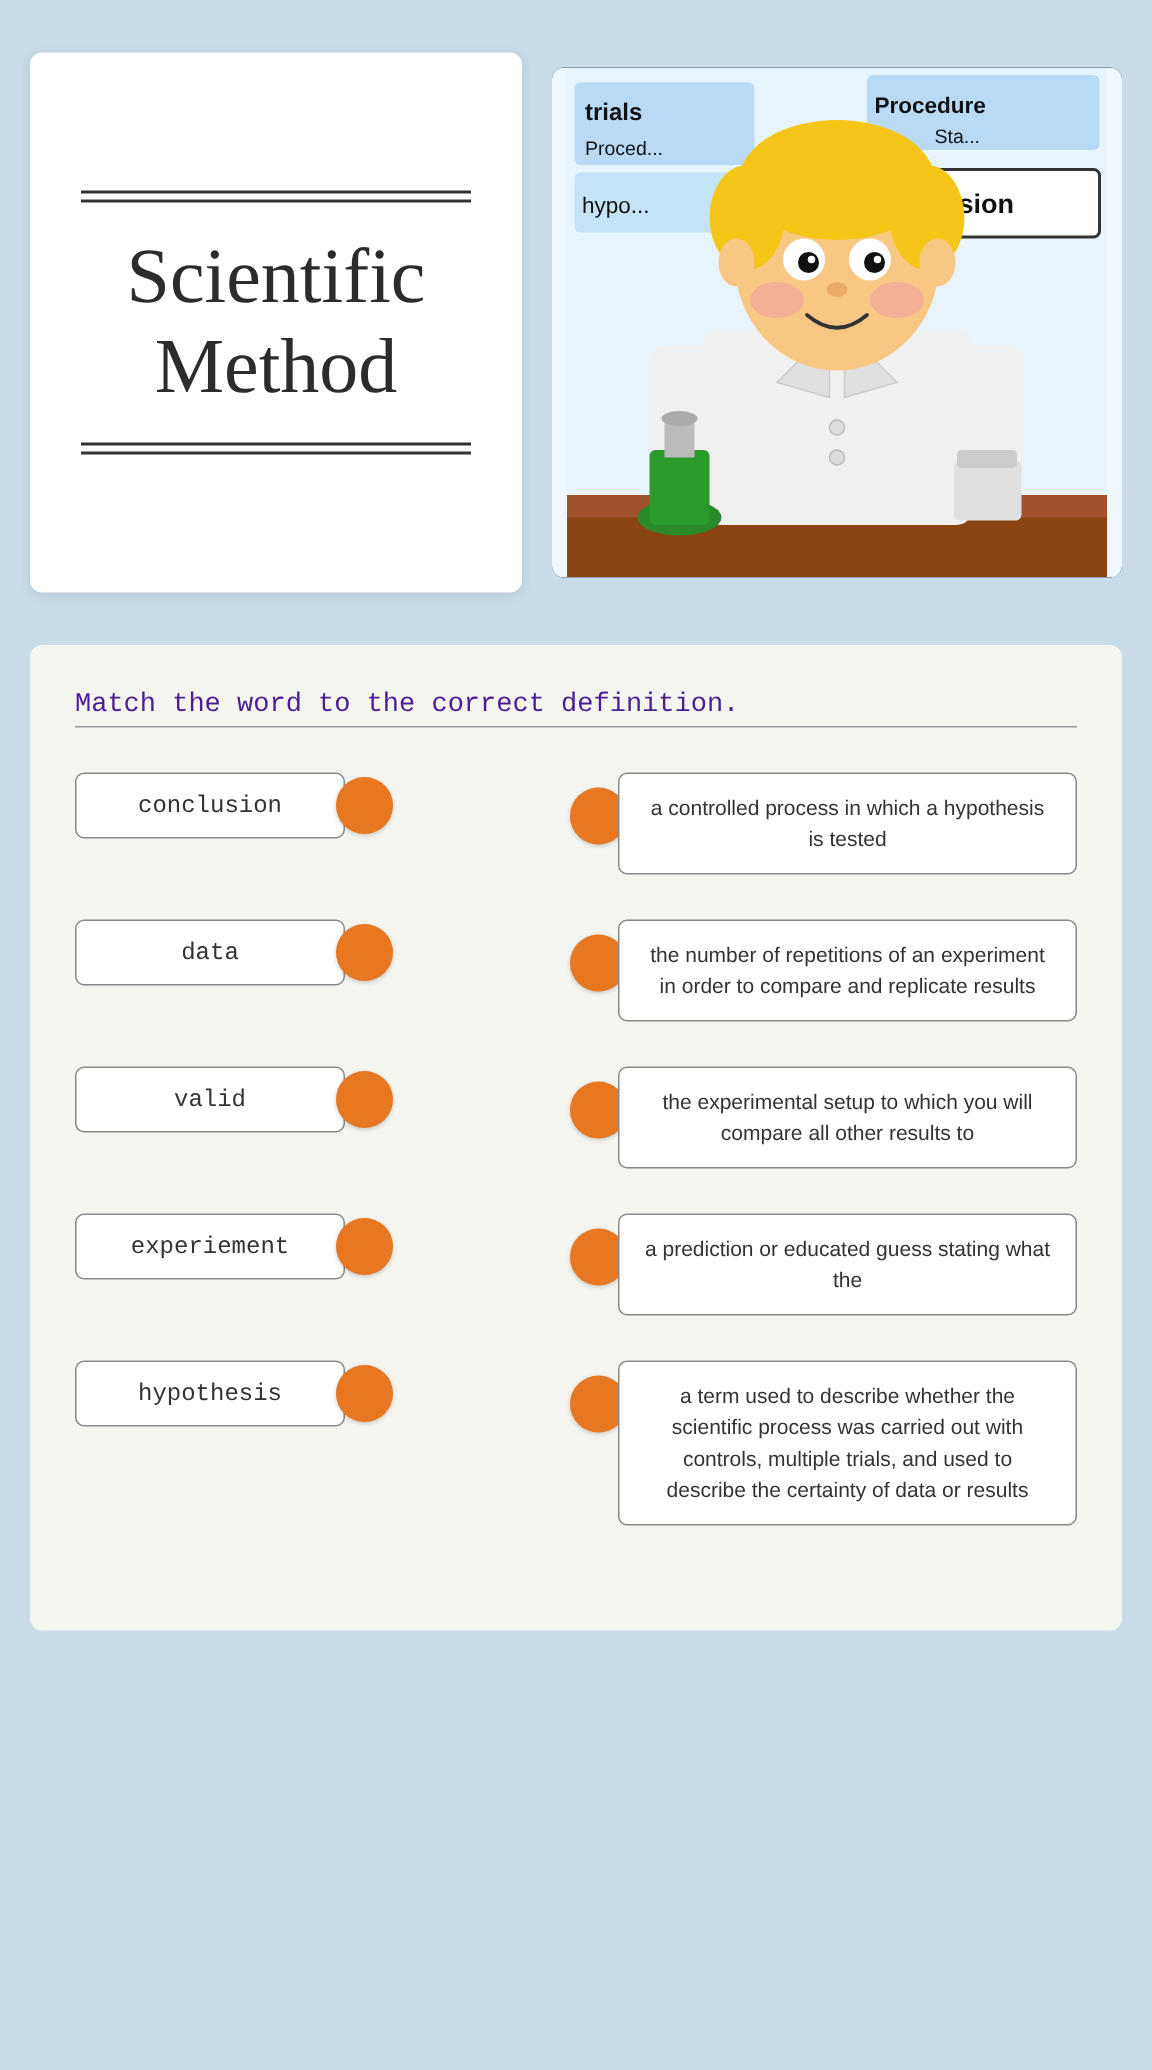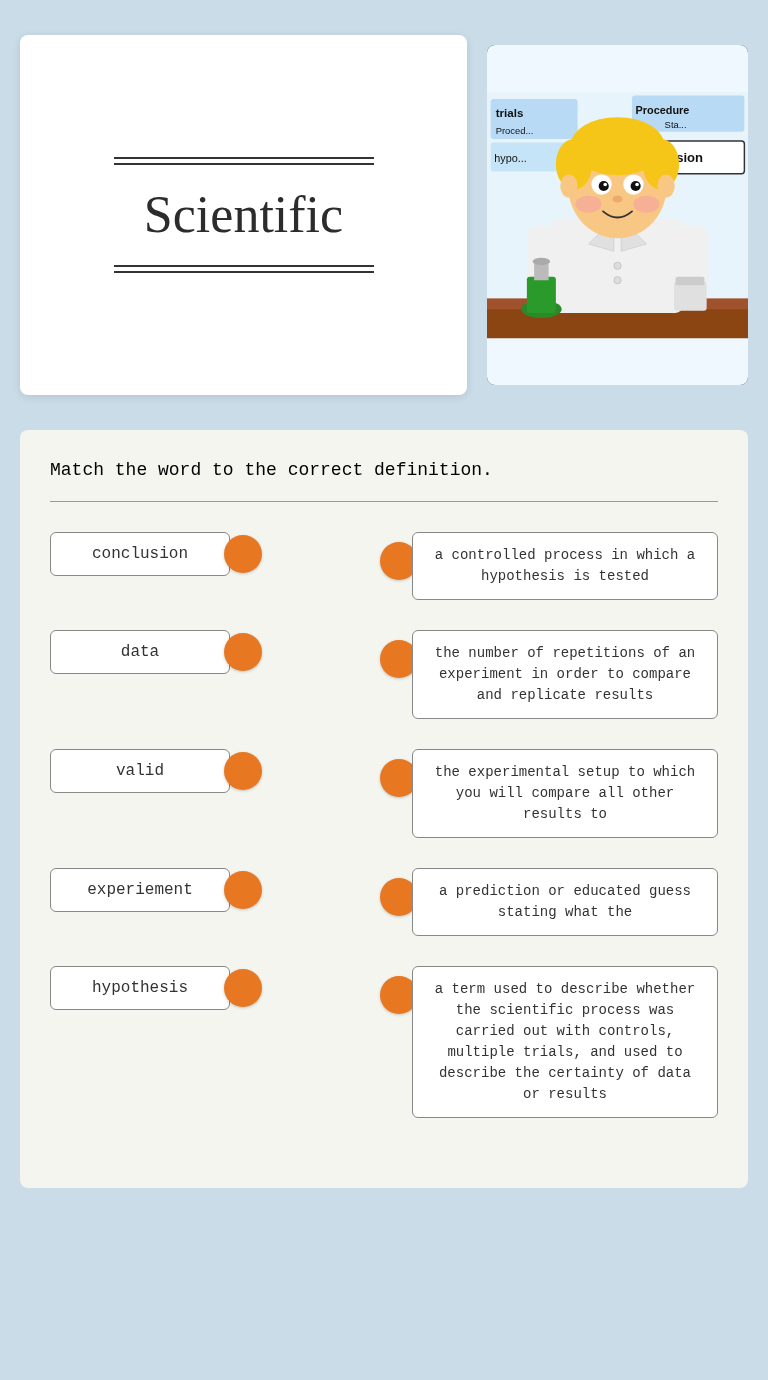--- a/index.html
+++ b/index.html
@@ -19,21 +19,21 @@
       display: flex;
       align-items: center;
       gap: 20px;
       min-height: 420px;
     }
 
     .title-card {
       background-color: #ffffff;
       border-radius: 8px;
       padding: 30px 30px;
-      width: 447px;
+      width: 328px;
       min-height: 360px;
       display: flex;
       flex-direction: column;
       align-items: center;
       justify-content: center;
       box-shadow: 0 2px 8px rgba(0,0,0,0.1);
     }
 
     .title-top-lines {
       width: 260px;
@@ -94,24 +94,24 @@
     .activity-section {
       background-color: #f5f5f0;
       margin: 10px 20px 20px 20px;
       border-radius: 8px;
       padding: 30px 30px 40px 30px;
     }
 
     .activity-instruction {
       font-family: 'Courier New', monospace;
       font-size: 18px;
-      color: #000000;
+      color: #4c1d95;
       margin-bottom: 30px;
       border-bottom: 1px solid #999;
-      padding-bottom: 21px;
+      padding-bottom: 4px;
     }
 
     .match-row {
       display: flex;
       align-items: flex-start;
       margin-bottom: 30px;
       gap: 10px;
     }
 
     .left-col {
@@ -159,38 +159,39 @@
       margin-right: -6px;
       flex-shrink: 0;
       margin-top: 10px;
       box-shadow: 0 1px 3px rgba(0,0,0,0.2);
     }
 
     .definition-box {
       border: 1.5px solid #888;
       border-radius: 6px;
       padding: 12px 16px;
-      font-family: Liberation Mono, monospace;
+      font-family: Liberation Sans, sans-serif;
       font-size: 14px;
       color: #333;
       background: #fff;
       text-align: center;
       line-height: 1.5;
       flex: 1;
     }
   </style>
 </head>
 <body>
 
 <div class="header-section">
   <div class="title-card">
     <div class="title-top-lines"></div>
     <div class="title-top-lines2"></div>
     <div class="title-text">
       <span>Scientific</span><br>
+      <span>Method</span>
     </div>
     <div class="title-bottom-lines"></div>
     <div class="title-bottom-lines2"></div>
   </div>
 
   <div class="image-card">
     <div class="scientist-container">
 
       <svg viewBox="0 0 360 340" width="360" height="340" xmlns="http://www.w3.org/2000/svg">
 

